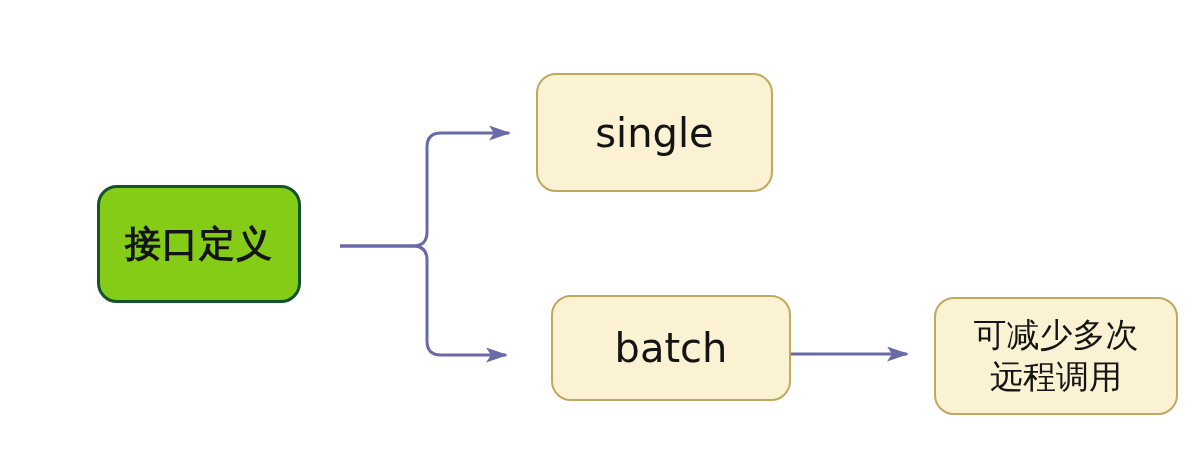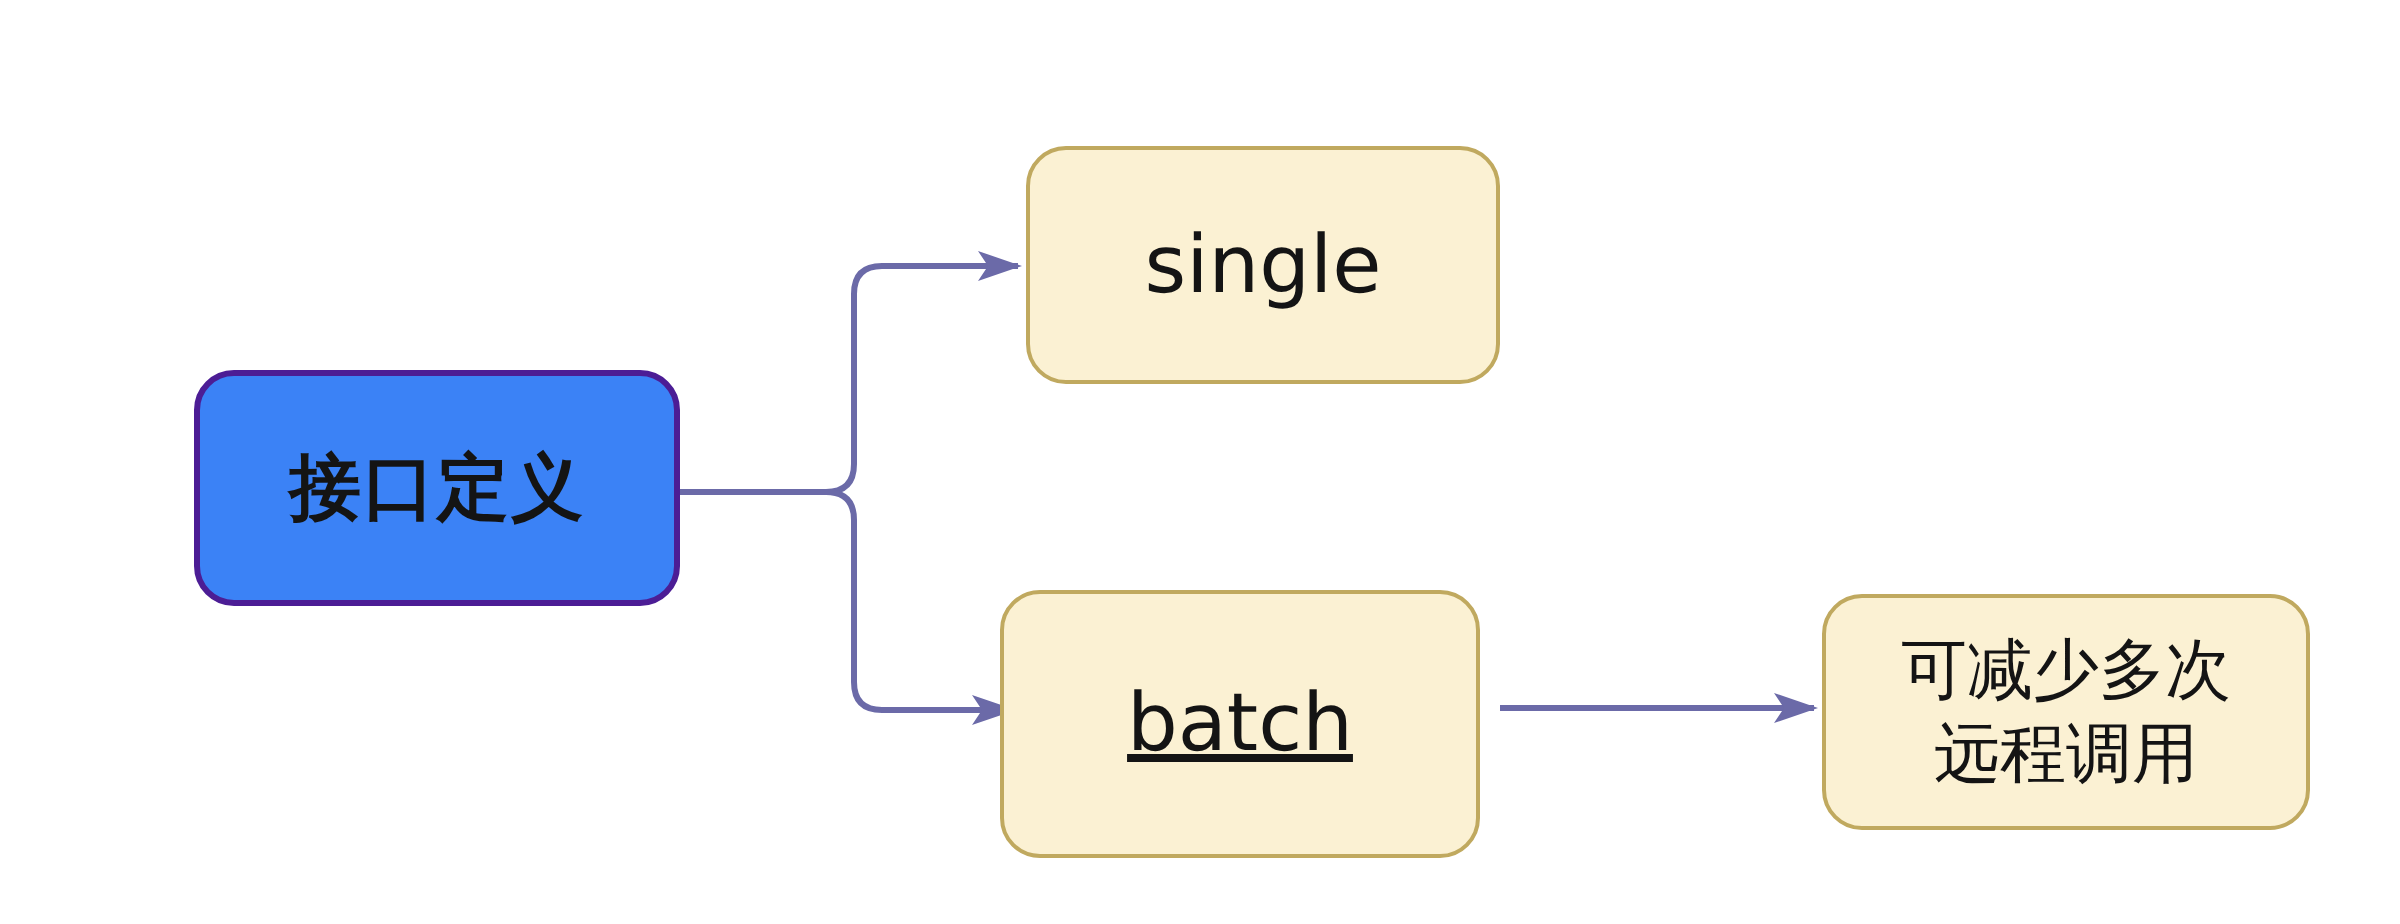--- a/index.html
+++ b/index.html
@@ -31,46 +31,46 @@
     justify-content: center;
     text-align: center;
     box-sizing: border-box;
     border-radius: 20px;
     color: #141414;
     cursor: default;
   }
   .node-root {
     left: 97px;
     top: 185px;
-    width: 243px;
+    width: 204px;
     height: 118px;
-    background: #3b82f6;
-    border: 3px solid #4c1d95;
+    background: #84cc16;
+    border: 3px solid #14532d;
     font-size: 36px;
     font-weight: 600;
     letter-spacing: 1px;
   }
   .node-leaf {
     background: #fbf1d3;
     border: 2px solid #c0a95f;
+    margin-left: 23px;
   }
   .node-single {
     left: 513px;
     top: 73px;
     width: 237px;
     height: 119px;
     font-size: 40px;
   }
   .node-batch {
-    left: 500px;
+    left: 528px;
     top: 295px;
     width: 240px;
-    height: 134px;
+    height: 106px;
     font-size: 40px;
-    text-decoration: underline;
   }
   .node-benefit {
     left: 911px;
     top: 297px;
     width: 244px;
     height: 118px;
     font-size: 33px;
     font-weight: 500;
     line-height: 1.26;
     flex-direction: column;

